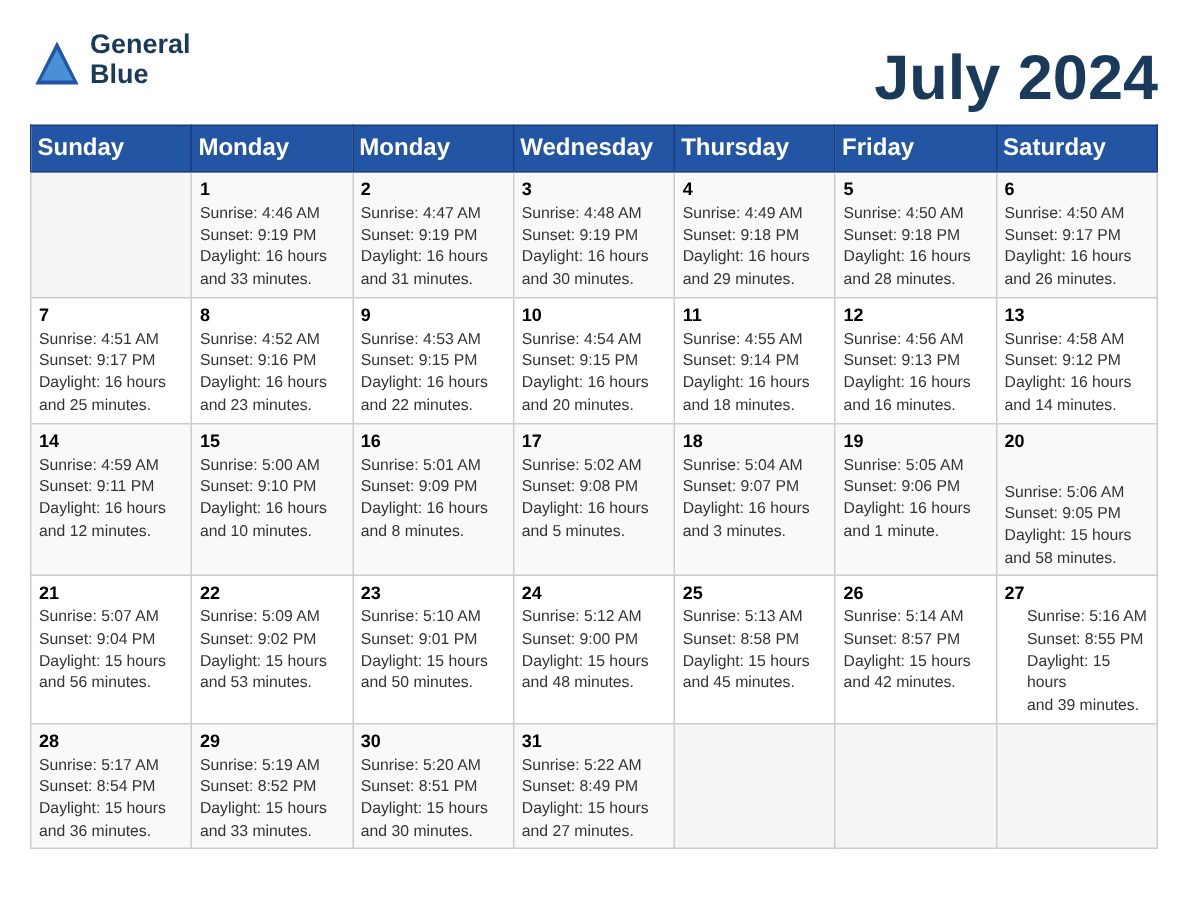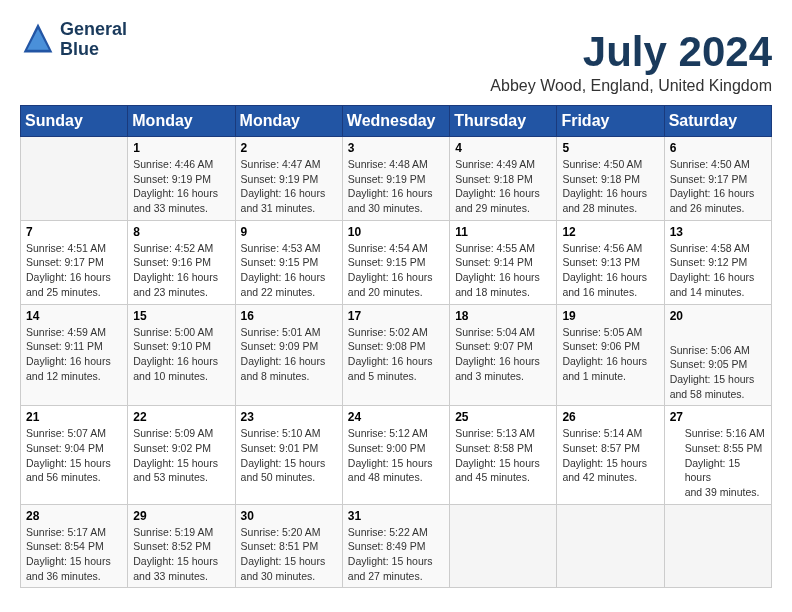--- a/index.html
+++ b/index.html
@@ -11,21 +11,21 @@
       padding: 20px;
     }
     .header-section {
       display: flex;
       justify-content: space-between;
       align-items: flex-start;
       margin-bottom: 10px;
     }
     .logo {
       display: flex;
-      align-items: flex-start;
+      align-items: flex-end;
       gap: 4px;
     }
     .logo-text {
       display: flex;
       flex-direction: column;
       font-size: 18px;
       font-weight: bold;
       color: #1a3a5c;
       line-height: 1.1;
     }
@@ -99,21 +99,20 @@
       <polygon points="20,4 36,36 4,36" fill="#2255a4"></polygon>
       <polygon points="20,10 32,33 8,33" fill="#4a90d9"></polygon>
     </svg>
     <div class="logo-text">
       <span>General</span>
       <span>Blue</span>
     </div>
   </div>
   <div class="title-block">
     <div class="main-title">July 2024</div>
-    <div class="subtitle">Abbey Wood, England, United Kingdom</div>
   </div>
 </div>
 
 <table class="calendar">
   <thead>
     <tr id="header-row">
         <th>Sunday</th>
         <th>Monday</th>
         <th>Monday</th>
         <th>Wednesday</th>

